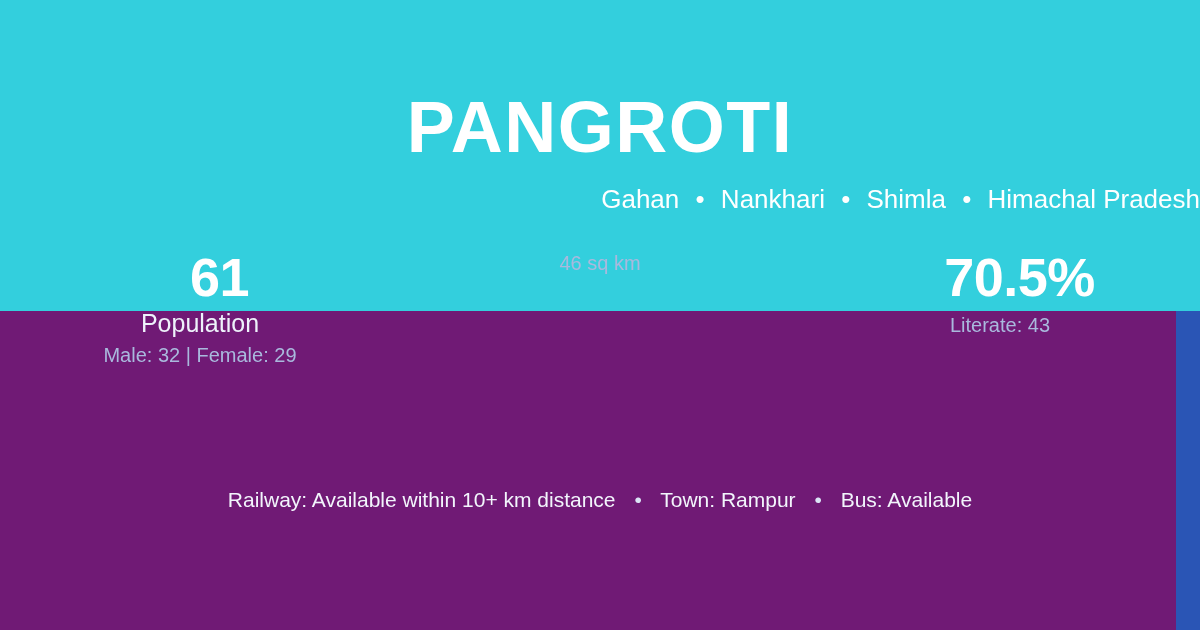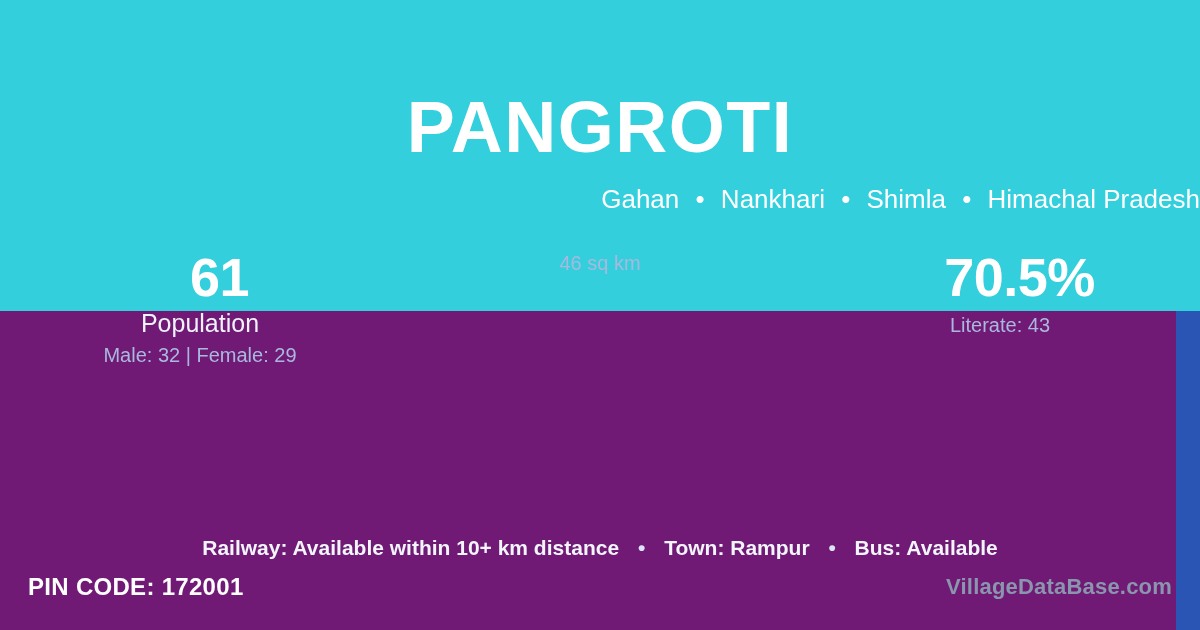--- a/index.html
+++ b/index.html
@@ -91,25 +91,24 @@
     line-height:21px;
     white-space:nowrap;
   }
   
   .transit {
     position:absolute;
     top:486px; left:0;
     width:1200px;
     text-align:center;
     font-size:21px;
-    font-weight:bold;
+    font-weight:normal;
     color:#f2f5fc;
     line-height:28px;
     white-space:nowrap;
-    margin-top:48px;
   }
   .transit .sep {
     display:inline-block;
     padding:0 13px;
     color:#dbe4f6;
   }
   
   .footer {
     position:absolute;
     bottom:0; left:0;
@@ -176,18 +175,14 @@
   </div>
 
   <div class="transit">
     <span>Railway: Available within 10+ km distance</span>
     <span class="sep">•</span>
     <span>Town: Rampur</span>
     <span class="sep">•</span>
     <span>Bus: Available</span>
   </div>
 
-  <div class="footer">
-    <div class="pincode">PIN CODE: 172001</div>
-    <div class="brand">VillageDataBase.com</div>
-  </div>
 
 </div>
 
 </body></html>

